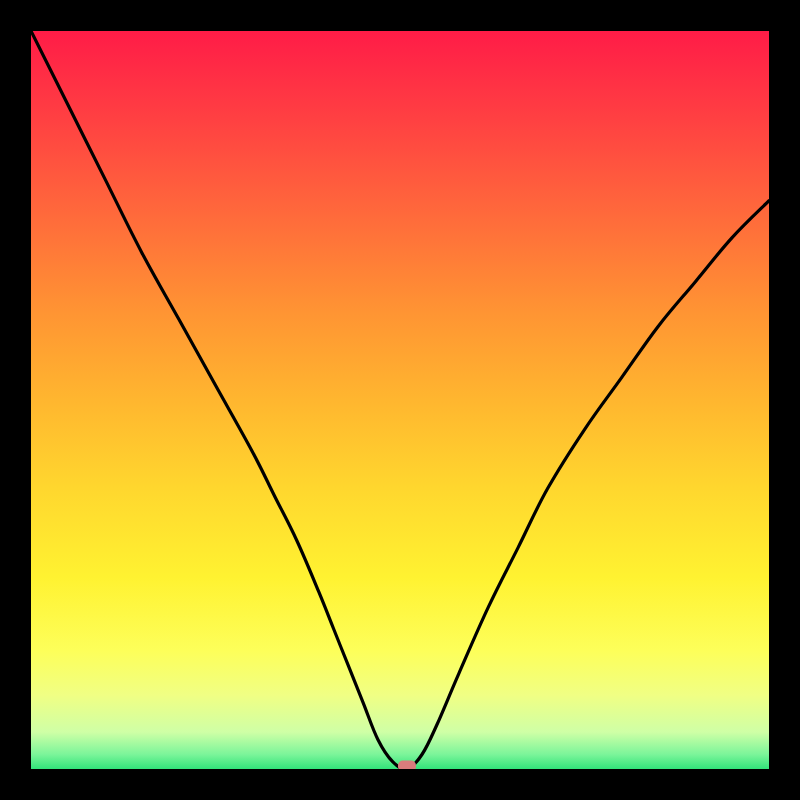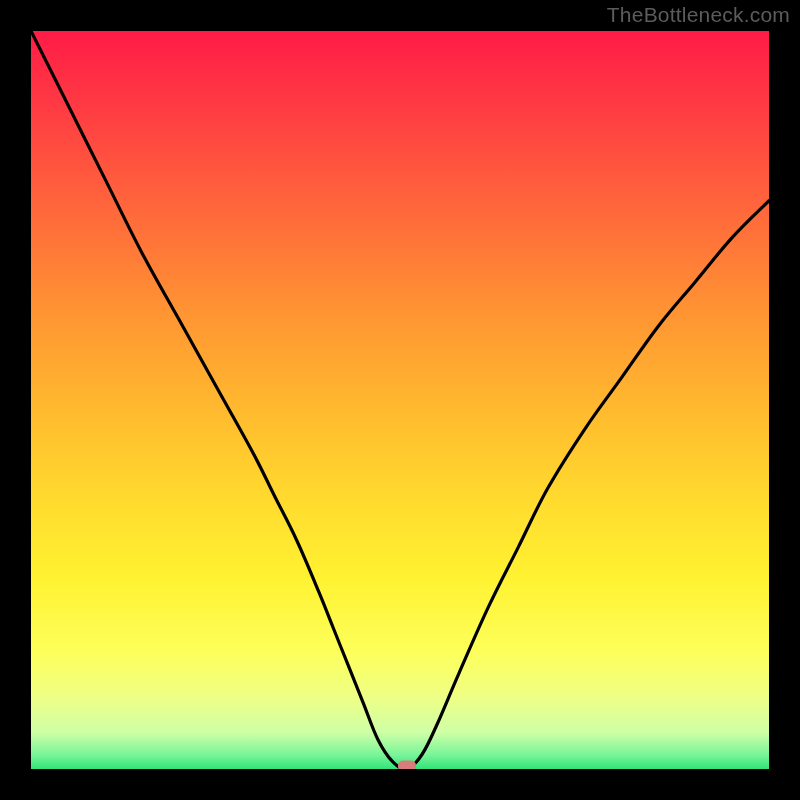--- a/index.html
+++ b/index.html
@@ -66,21 +66,20 @@
     height: 11px;
     background: #d87c7c;
     border-radius: 5px;
     transform: translate(-50%, -50%);
   }
 </style>
 </head>
 <body>
 
 <div class="frame">
-  <div class="watermark">TheBottleneck.com</div>
   <div class="plot">
     <div class="gradient"></div>
     <svg class="curve" viewBox="0 0 738 738" preserveAspectRatio="none">
       <path id="curve-path" fill="none" stroke="#000" stroke-width="3.2" stroke-linecap="round" stroke-linejoin="round" d="M 0.00 0.00 C 6.64 13.28, 23.62 47.23, 36.90 73.80 C 50.18 100.37, 60.52 121.03, 73.80 147.60 C 87.08 174.17, 97.42 196.16, 110.70 221.40 C 123.98 246.64, 134.32 263.91, 147.60 287.82 C 160.88 311.73, 171.22 330.33, 184.50 354.24 C 197.78 378.15, 210.77 400.73, 221.40 420.66 C 232.03 440.59, 235.57 449.00, 243.54 464.94 C 251.51 480.88, 257.71 491.95, 265.68 509.22 C 273.65 526.49, 281.18 544.94, 287.82 560.88 C 294.46 576.82, 297.27 584.50, 302.58 597.78 C 307.89 611.06, 312.03 621.40, 317.34 634.68 C 322.65 647.96, 326.79 658.30, 332.10 671.58 C 337.41 684.86, 341.55 697.85, 346.86 708.48 C 352.17 719.11, 356.31 725.31, 361.62 730.62 C 366.93 735.93, 371.07 739.33, 376.38 738.00 C 381.69 736.67, 385.83 731.21, 391.14 723.24 C 396.45 715.27, 399.26 708.33, 405.90 693.72 C 412.54 679.11, 418.74 663.31, 428.04 642.06 C 437.34 620.81, 446.93 598.22, 457.56 575.64 C 468.19 553.06, 476.45 537.85, 487.08 516.60 C 497.71 495.35, 504.64 478.81, 516.60 457.56 C 528.56 436.31, 540.22 418.45, 553.50 398.52 C 566.78 378.59, 577.12 365.46, 590.40 346.86 C 603.68 328.26, 614.02 312.47, 627.30 295.20 C 640.58 277.93, 650.92 266.86, 664.20 250.92 C 677.48 234.98, 687.82 221.25, 701.10 206.64 C 714.38 192.03, 731.36 176.38, 738.00 169.74"></path>
     </svg>
     <div id="marker" class="marker" style="left: 376.38px; top: 735px;"></div>
   </div>
 </div>
 
 </body></html>

